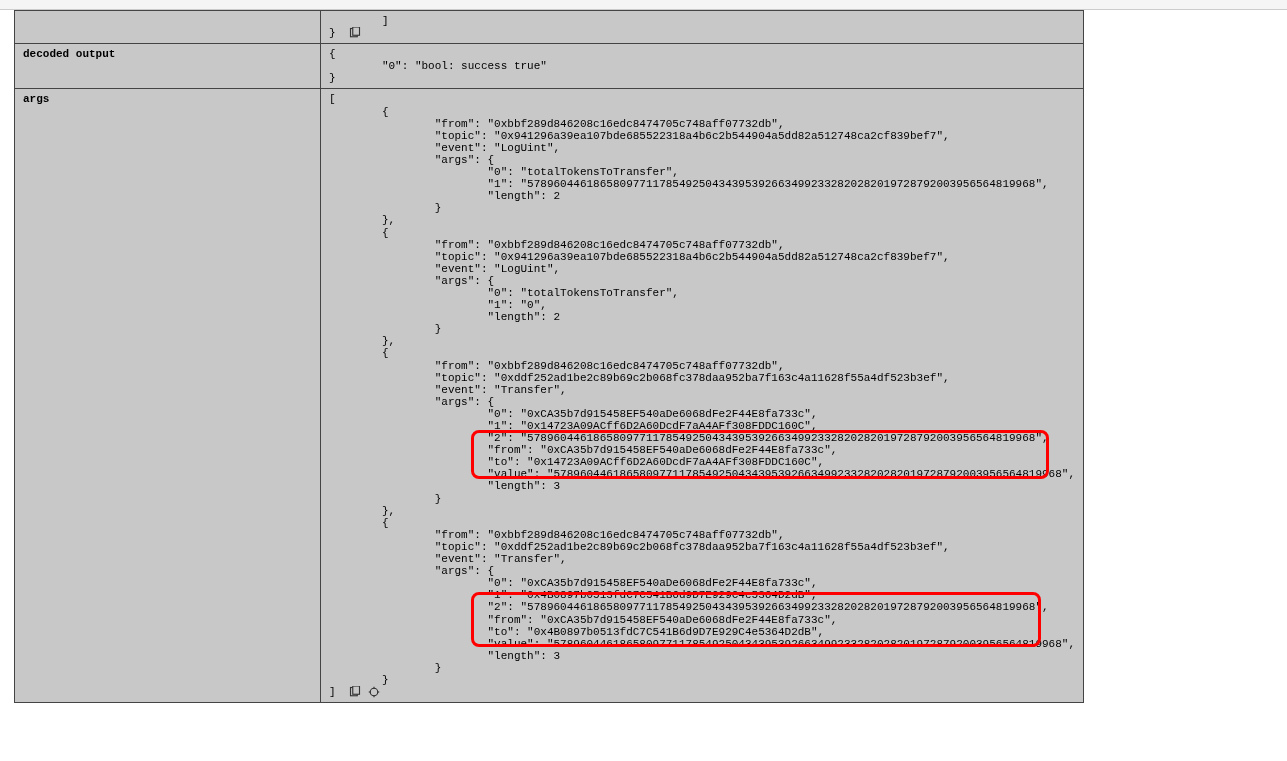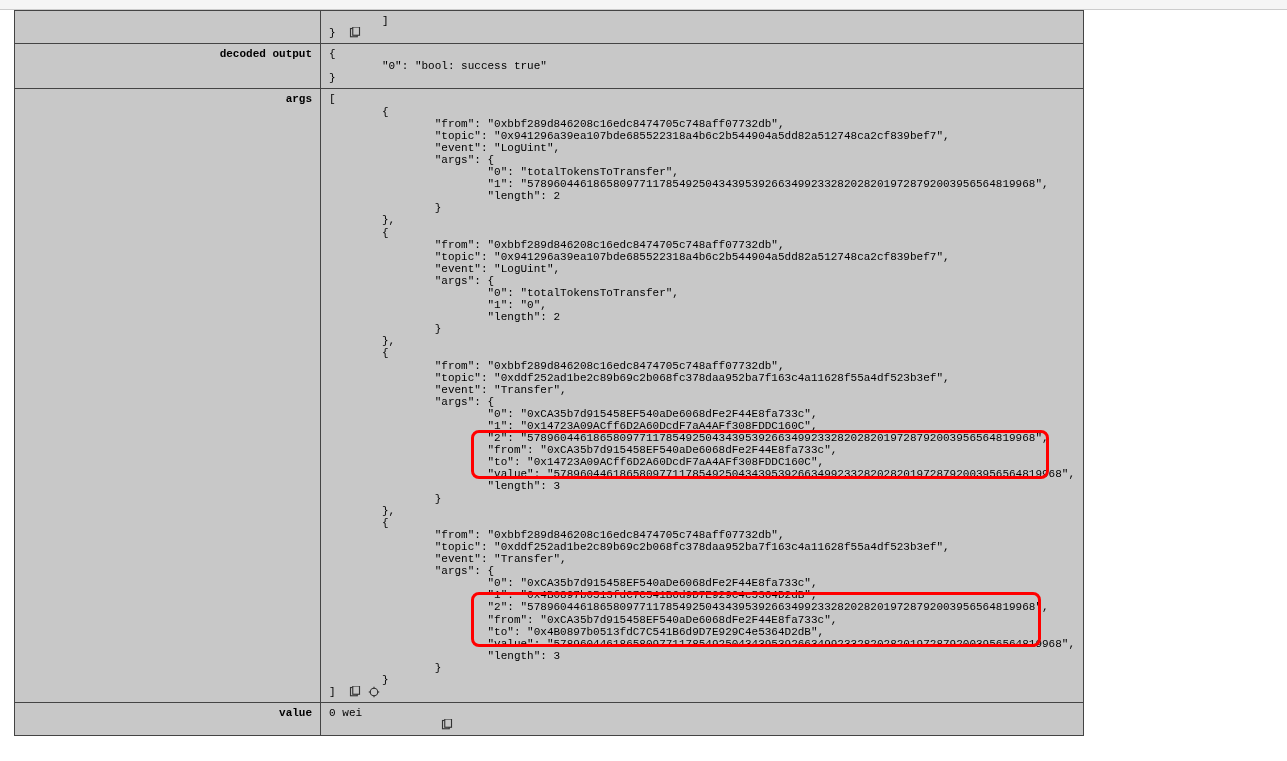--- a/index.html
+++ b/index.html
@@ -39,21 +39,20 @@
   background: #c8c8c8;
   padding: 4px 8px;
   vertical-align: top;
   font-family: "SimSun", "宋体", "Courier New", monospace;
   font-size: 11px;
   line-height: 1.1;
 }
 table.detail td.lbl {
   width: 320px;
   font-weight: bold;
-  text-align: right;
 }
 .pre {
   white-space: pre;
 }
 .icon-copy, .icon-debug {
   display: inline-block;
   width: 12px;
   height: 12px;
   vertical-align: middle;
 }
@@ -166,31 +165,18 @@
           <svg viewBox="0 0 16 16">
                 <circle cx="8" cy="8" r="5" fill="none" stroke="#333" stroke-width="1.5"></circle>
                 <line x1="8" y1="1" x2="8" y2="4" stroke="#333" stroke-width="1.5"></line>
                 <line x1="8" y1="12" x2="8" y2="15" stroke="#333" stroke-width="1.5"></line>
                 <line x1="1" y1="8" x2="4" y2="8" stroke="#333" stroke-width="1.5"></line>
                 <line x1="12" y1="8" x2="15" y2="8" stroke="#333" stroke-width="1.5"></line>
               </svg>
         </span>
       </td>
     </tr>
-    <tr>
-      <td class="lbl">value</td>
-      <td>
-        <span class="pre">0 wei
-                </span>
-        <span class="icon-copy">
-          <svg viewBox="0 0 16 16">
-                <rect x="2" y="2" width="9" height="11" fill="none" stroke="#333" stroke-width="1.5"></rect>
-                <rect x="5" y="0" width="9" height="11" fill="#c8c8c8" stroke="#333" stroke-width="1.5"></rect>
-              </svg>
-        </span>
-      </td>
-    </tr>
   </tbody>
     </table>
 </div>
 
 <div class="red-box rb1"></div>
 <div class="red-box rb2"></div>
 
 </body></html>

